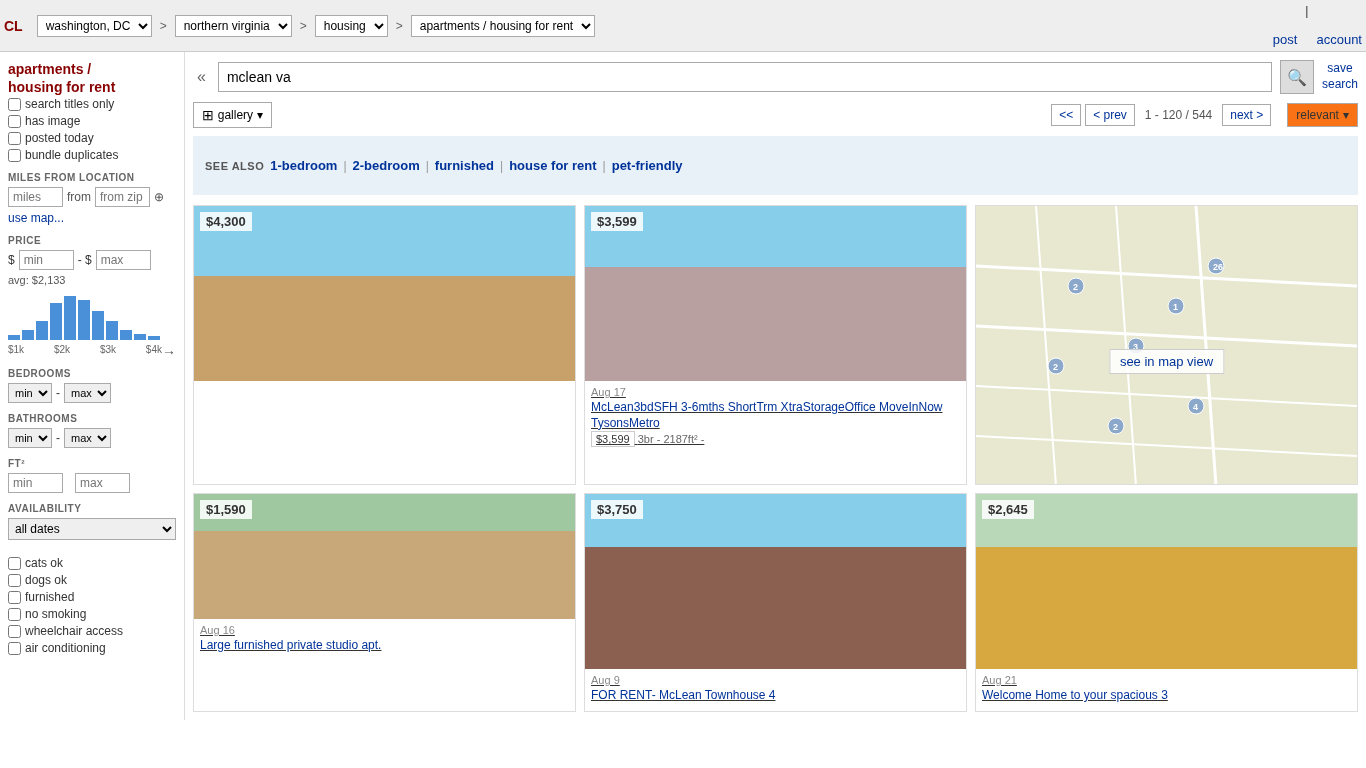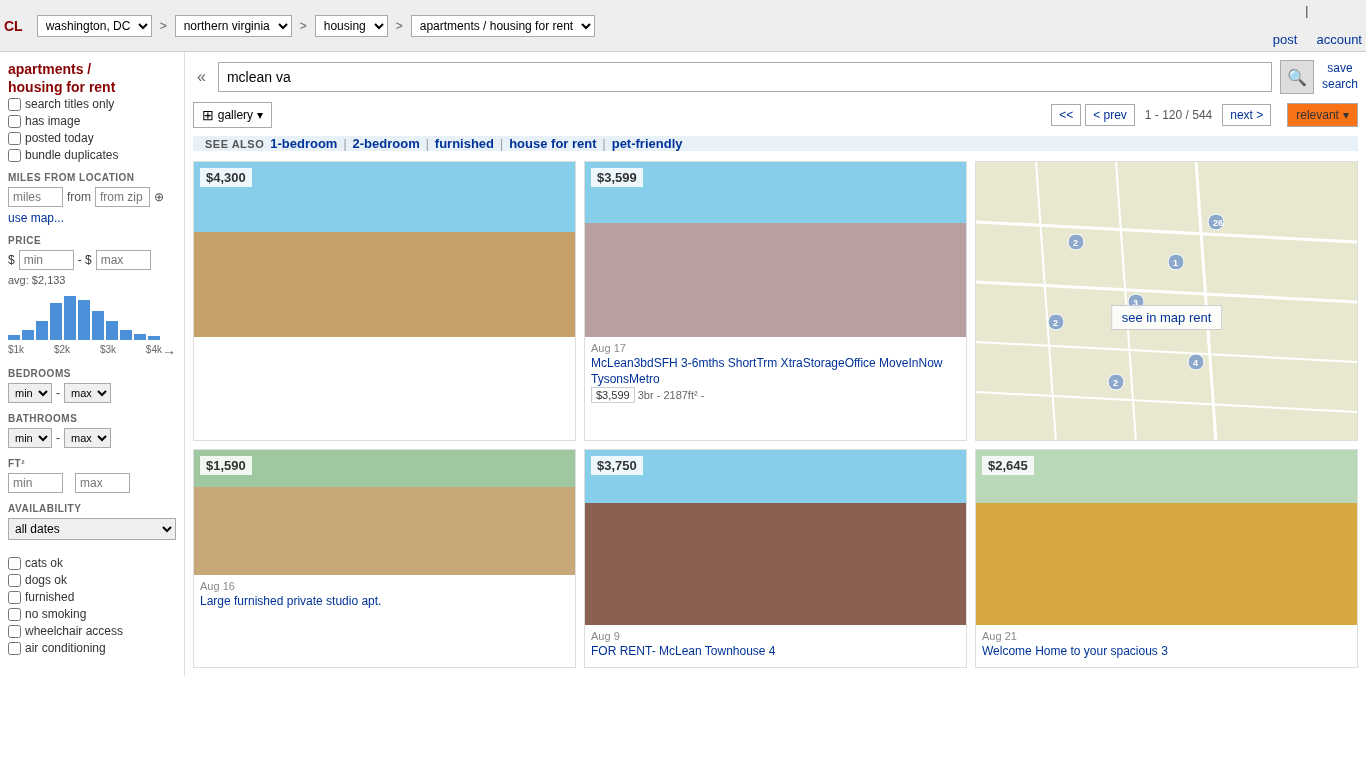--- a/index.html
+++ b/index.html
@@ -255,21 +255,21 @@
       background: #f97316;
       padding: 4px 8px;
       font-size: 12px;
       cursor: pointer;
       margin-left: 8px;
     }
 
     
     #see-also {
       background: #e8f0f8;
-      padding: 0 12px;
+      padding: 22px 12px;
       margin-bottom: 10px;
       font-size: 12px;
       display: flex;
       align-items: center;
       gap: 6px;
       flex-wrap: wrap;
     }
     #see-also .see-also-label {
       font-size: 11px;
       font-weight: bold;
@@ -288,20 +288,21 @@
     
     #listing-grid {
       display: grid;
       grid-template-columns: repeat(3, 1fr);
       gap: 8px;
     }
     .listing-card {
       border: 1px solid #ddd;
       cursor: pointer;
       position: relative;
+      text-decoration: underline;
     }
     .listing-img {
       width: 100%;
       height: 175px;
       object-fit: cover;
       display: block;
       background: #ccc;
       position: relative;
     }
     .listing-price-badge {
@@ -648,21 +649,21 @@
             <text x="217" y="204" font-size="9" fill="#fff" font-weight="bold">4</text>
             <circle cx="80" cy="160" r="8" fill="rgba(100,140,200,0.7)" stroke="#fff" stroke-width="1"></circle>
             <text x="77" y="164" font-size="9" fill="#fff" font-weight="bold">2</text>
             <circle cx="140" cy="220" r="8" fill="rgba(100,140,200,0.7)" stroke="#fff" stroke-width="1"></circle>
             <text x="137" y="224" font-size="9" fill="#fff" font-weight="bold">2</text>
             <circle cx="200" cy="100" r="8" fill="rgba(100,140,200,0.7)" stroke="#fff" stroke-width="1"></circle>
             <text x="197" y="104" font-size="9" fill="#fff" font-weight="bold">1</text>
             <circle cx="240" cy="60" r="8" fill="rgba(100,140,200,0.7)" stroke="#fff" stroke-width="1"></circle>
             <text x="237" y="64" font-size="9" fill="#fff" font-weight="bold">26</text>
           </svg>
-          <a href="#" class="map-see-link">see in map rent</a>
+          <a href="#" class="map-see-link">see in map view</a>
         </div>
       </div>
 
       <div class="listing-card">
         <div class="listing-img img-house3" style="height:125px;position:relative;">
           <span class="listing-price-badge">$1,590</span>
         </div>
         <div class="listing-info">
           <div class="listing-date">Aug 16</div>
           <a href="#" class="listing-title">Large furnished private studio apt.</a>

